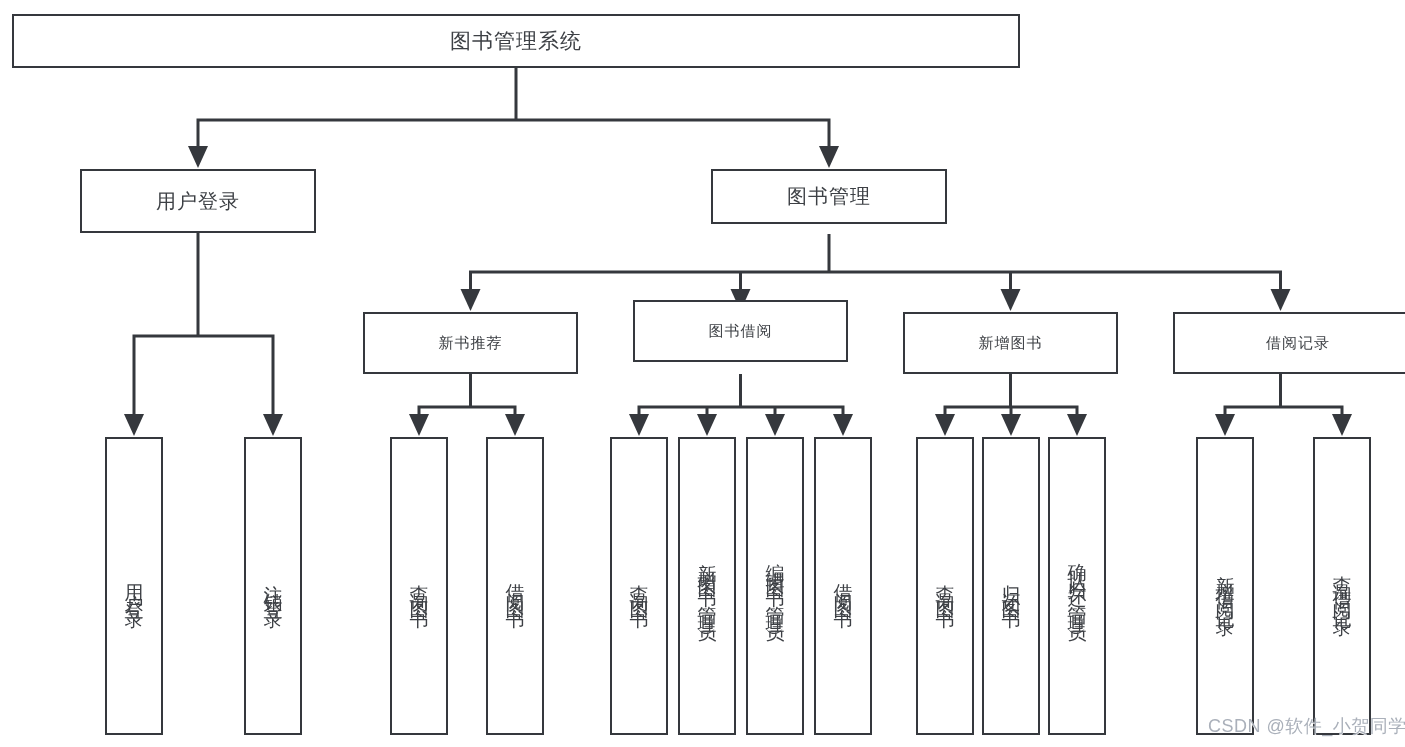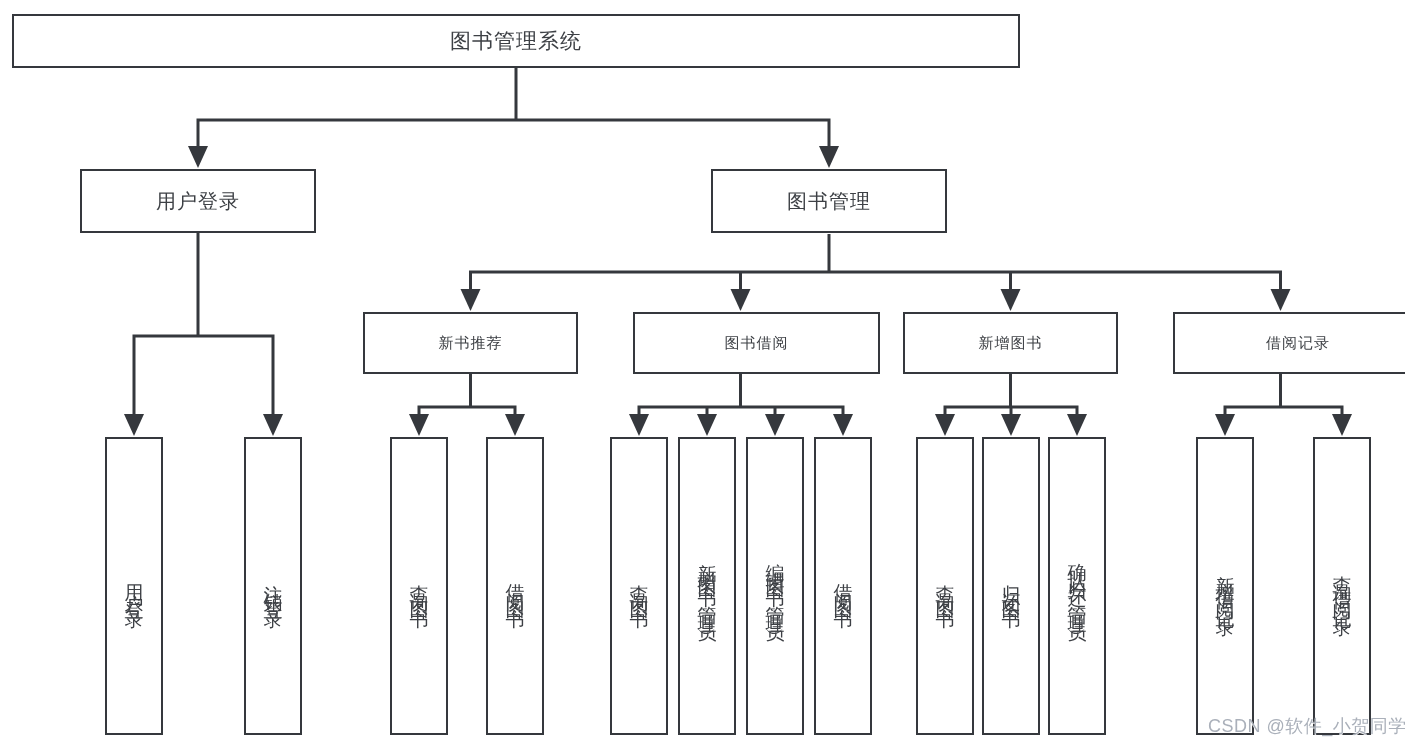--- a/index.html
+++ b/index.html
@@ -105,28 +105,28 @@
     </g>
   </svg>
 
   <div class="node h1" style="left:12px; top:14px; width:1008px; height:54px;">
     <span>图书管理系统</span>
   </div>
 
   <div class="node h2" style="left:80px; top:169px; width:236px; height:64px;">
     <span>用户登录</span>
   </div>
-  <div class="node h2" style="left:711px; top:169px; width:236px; height:64px;">
+  <div class="node h2" style="left:711px; top:169px; width:236px; height:55px;">
     <span>图书管理</span>
   </div>
 
   <div class="node h3" style="left:363px; top:312px; width:215px; height:62px;">
     <span>新书推荐</span>
   </div>
-  <div class="node h3" style="left:633px; top:312px; width:247px; height:62px;">
+  <div class="node h3" style="left:633px; top:300px; width:215px; height:62px;">
     <span>图书借阅</span>
   </div>
   <div class="node h3" style="left:903px; top:312px; width:215px; height:62px;">
     <span>新增图书</span>
   </div>
   <div class="node h3" style="left:1173px; top:312px; width:250px; height:62px;">
     <span>借阅记录</span>
   </div>
 
   <div class="node v" style="left:105px; top:437px; width:58px; height:298px;">

